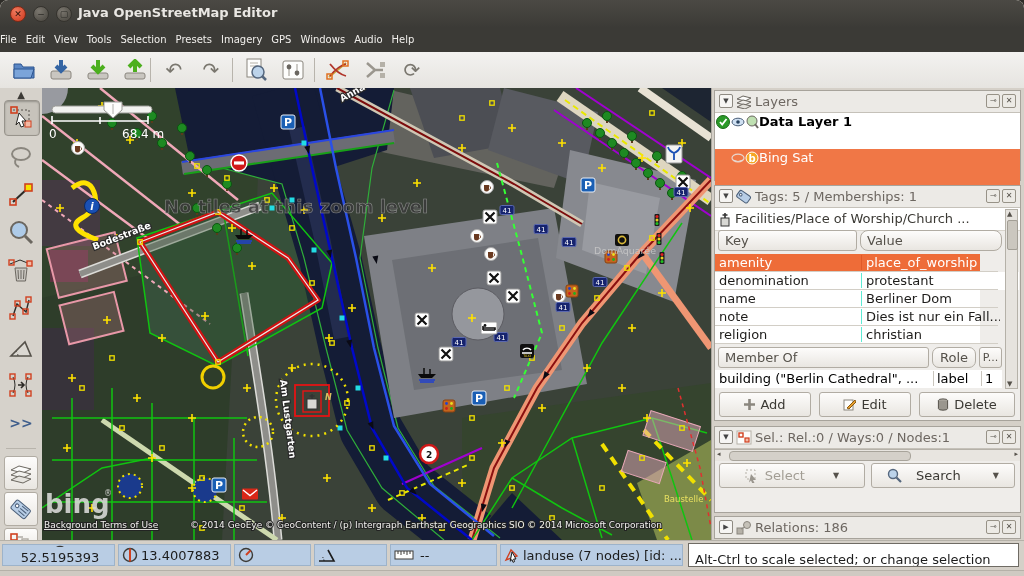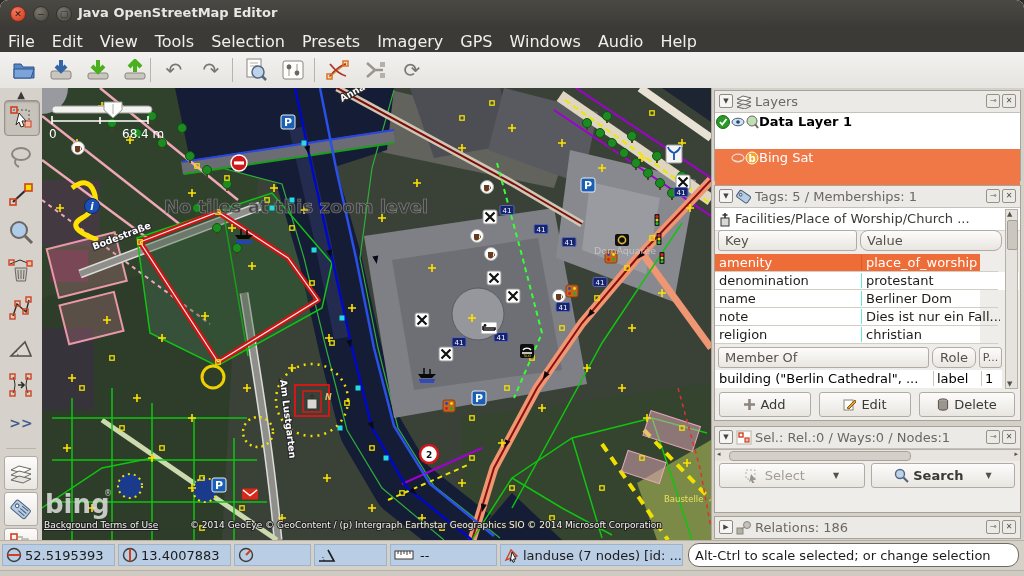--- a/index.html
+++ b/index.html
@@ -13,21 +13,21 @@
     box-sizing:border-box;}
   .wbtn.close{left:10px;background:radial-gradient(circle at 35% 30%,#f07b5f,#d84a2f 70%);border:1px solid #7e2a17;}
   .wbtn.min{left:33px;background:radial-gradient(circle at 35% 30%,#7b776f,#55524b 70%);border:1px solid #35332e;}
   .wbtn.max{left:56px;background:radial-gradient(circle at 35% 30%,#7b776f,#55524b 70%);border:1px solid #35332e;}
   .wbtn span{position:absolute;left:0;top:0;width:100%;height:100%;display:flex;
     align-items:center;justify-content:center;font-size:9px;color:#2e130b;line-height:1;}
   .title-text{position:absolute;left:78px;top:5px;color:#e9e7e3;font-size:13px;font-weight:bold;}
   
   .menubar{position:absolute;left:0;top:28px;width:1024px;height:24px;background:#3b3a36;
     border-bottom:1px solid #2a2925;}
-  .menubar .mi{display:inline-block;padding:4px 9px 0 8px;color:#f1efec;font-size:16px;}
+  .menubar .mi{display:inline-block;padding:4px 9px 0 0;color:#f1efec;font-size:10px;}
   
   .toolbar{position:absolute;left:0;top:52px;width:1024px;height:36px;
     background:linear-gradient(#f3f2f0,#e6e4e0);border-bottom:1px solid #b3afa7;}
   .tbtn{position:absolute;top:3px;width:32px;height:30px;display:flex;align-items:center;
     justify-content:center;border-radius:3px;}
   .tsep{position:absolute;top:6px;width:1px;height:24px;background:#b8b4ac;}
   .tglyph{font-size:20px;color:#7a776f;line-height:1;}
   
   .sidebar{position:absolute;left:0;top:88px;width:42px;height:452px;background:#d6d2cb;
     border-right:1px solid #aaa69e;}
@@ -72,22 +72,22 @@
   .vscroll{position:absolute;width:13px;background:#e6e3de;border:1px solid #b5b1a8;box-sizing:border-box;}
   .vthumb{position:absolute;left:1px;width:9px;background:#cbc7bf;border:1px solid #a39f96;border-radius:2px;}
   
   .selrow{position:relative;height:23px;background:#fff;border-bottom:1px solid #cfcbc3;font-size:13px;}
   .hscroll{position:relative;height:11px;background:#e8e5e0;border-top:1px solid #b5b1a8;}
   .hthumb{position:absolute;left:14px;top:1px;width:180px;height:8px;background:#d4d0c9;border:1px solid #a8a49b;border-radius:4px;}
   
   .statusbar{position:absolute;left:0;top:540px;width:1024px;height:30px;background:#d5d0c8;border-top:1px solid #b5b1a8;}
   .sfield{position:absolute;top:3px;height:22px;background:#b9cde4;border:1px solid #9db3ca;
     box-sizing:border-box;display:flex;align-items:center;font-size:13px;color:#1c1c1c;padding-left:3px;gap:3px;white-space:nowrap;overflow:hidden;}
-  .helpbox{position:absolute;top:2px;height:24px;background:#fff;border:1px solid #6f6b64;border-radius:11px;
-    box-sizing:border-box;display:flex;align-items:center;padding:2px 6px;font-size:13px;color:#1c1c1c;white-space:nowrap;overflow:hidden;}
+  .helpbox{position:absolute;top:2px;height:24px;background:#fff;border:1px solid #6f6b64;border-radius:0;
+    box-sizing:border-box;display:flex;align-items:flex-start;padding:8px 6px;font-size:13px;color:#1c1c1c;white-space:nowrap;overflow:hidden;}
   .bottomstrip{position:absolute;left:0;top:570px;width:1024px;height:6px;background:#cfcac2;border-top:1px solid #b5b1a8;}
 </style>
 </head>
 <body>
 
 <div id="window">
 
   <div class="titlebar">
     <div class="wbtn close">
         <span>✕</span>
@@ -904,21 +904,21 @@
       </div>
       <div style="position:relative;height:29px;background:#efedea;">
         <div class="gbtn" style="position:absolute;left:4px;top:2px;width:146px;height:25px;gap:6px;color:#a29d94;">
           <svg width="14" height="14">
               <rect x="1" y="1" width="9" height="9" fill="none" stroke="#b5b1a8" stroke-dasharray="2,2"></rect>
               <path d="M6 5 l5 6 h-3 l1.5 3 -2 .8 -1.5 -3.4 -2 2.2 z" fill="#9a968e"></path>
             </svg>
           <span>Select</span>
           <span style="margin-left:22px;font-size:8px;color:#55514a;">▼</span>
         </div>
-        <div class="gbtn" style="position:absolute;left:156px;top:2px;width:144px;height:25px;gap:4px;font-weight:bold;">
+        <div class="gbtn" style="position:absolute;left:156px;top:2px;width:144px;height:25px;gap:14px;">
           <svg width="15" height="15">
               <circle cx="6" cy="6" r="4.5" fill="#bcd3ea" stroke="#55677e" stroke-width="1.4"></circle>
               <line x1="9.5" y1="9.5" x2="14" y2="14" stroke="#55677e" stroke-width="2.2"></line>
             </svg>
           <span>Search</span>
           <span style="margin-left:18px;font-size:8px;color:#55514a;">▼</span>
         </div>
       </div>
     </div>
 
@@ -931,21 +931,21 @@
             <path d="M5 9 L9 7" stroke="#8a867e"></path>
           </svg>
         <span class="ptitle">Relations: 186</span>
         <div class="pin">⊸</div>
         <div class="pclose">✕</div>
       </div>
     </div>
   </div>
 
   <div class="statusbar">
-    <div class="sfield" style="left:2px;width:113px;">
+    <div class="sfield" style="left:2px;width:113px;flex-direction:column;">
       <svg width="16" height="16">
           <circle cx="8" cy="8" r="6.5" fill="none" stroke="#3c3a36" stroke-width="1.4"></circle>
           <line x1="1.5" y1="8" x2="14.5" y2="8" stroke="#d04020" stroke-width="2"></line>
         </svg>
       <span>52.5195393</span>
     </div>
     <div class="sfield" style="left:118px;width:113px;">
       <svg width="16" height="16">
           <circle cx="8" cy="8" r="6.5" fill="none" stroke="#3c3a36" stroke-width="1.4"></circle>
           <line x1="8" y1="1.5" x2="8" y2="14.5" stroke="#d04020" stroke-width="2"></line>

